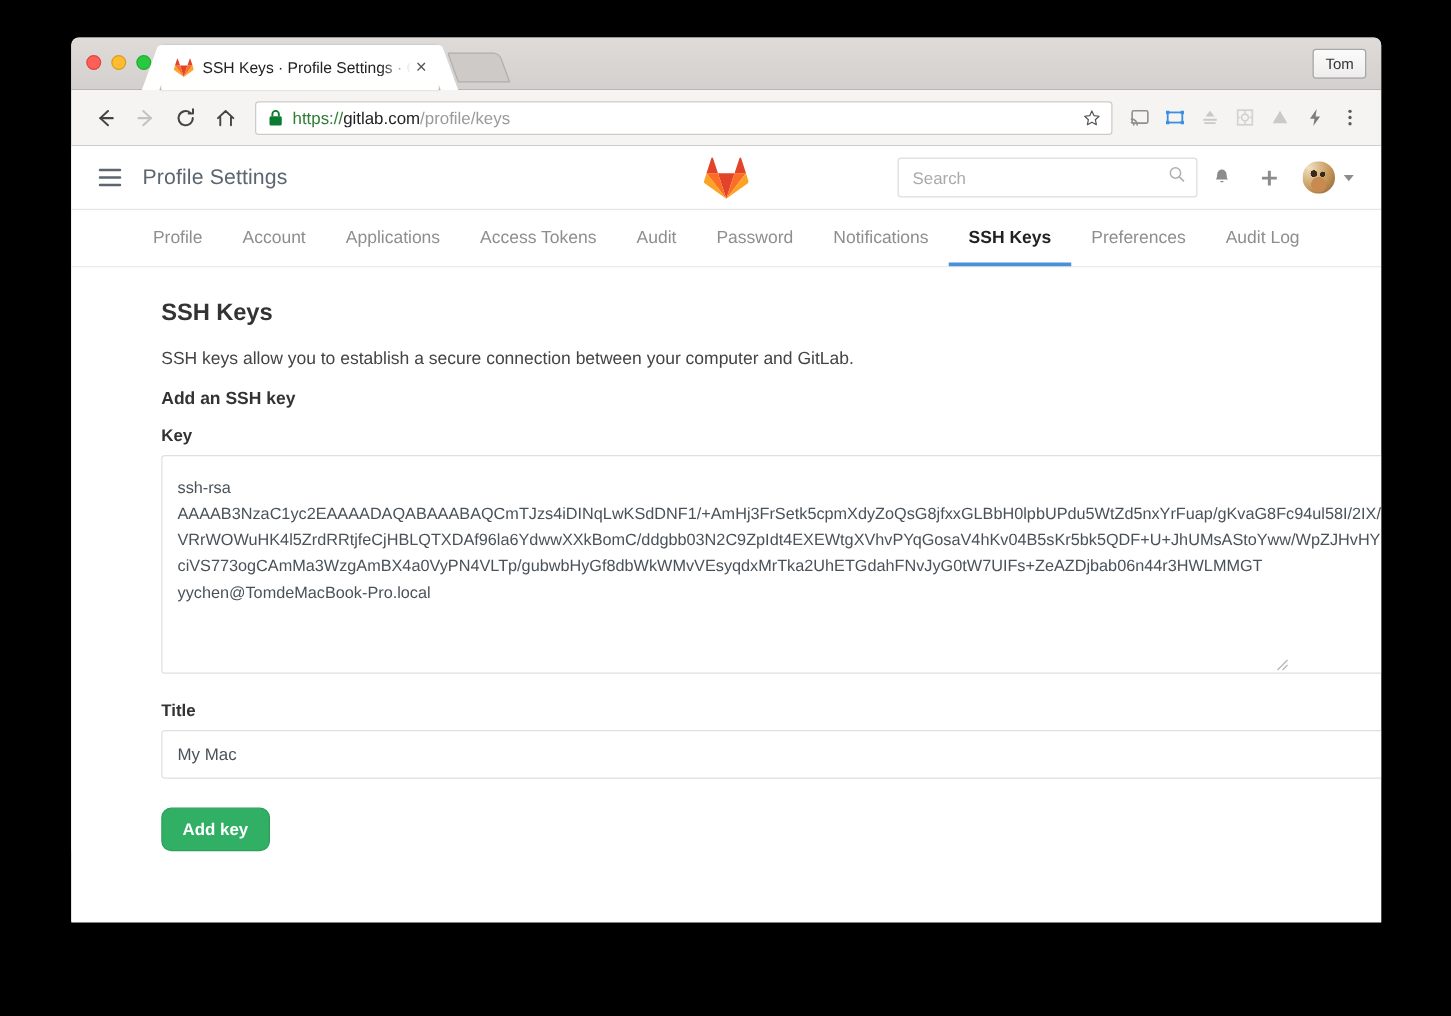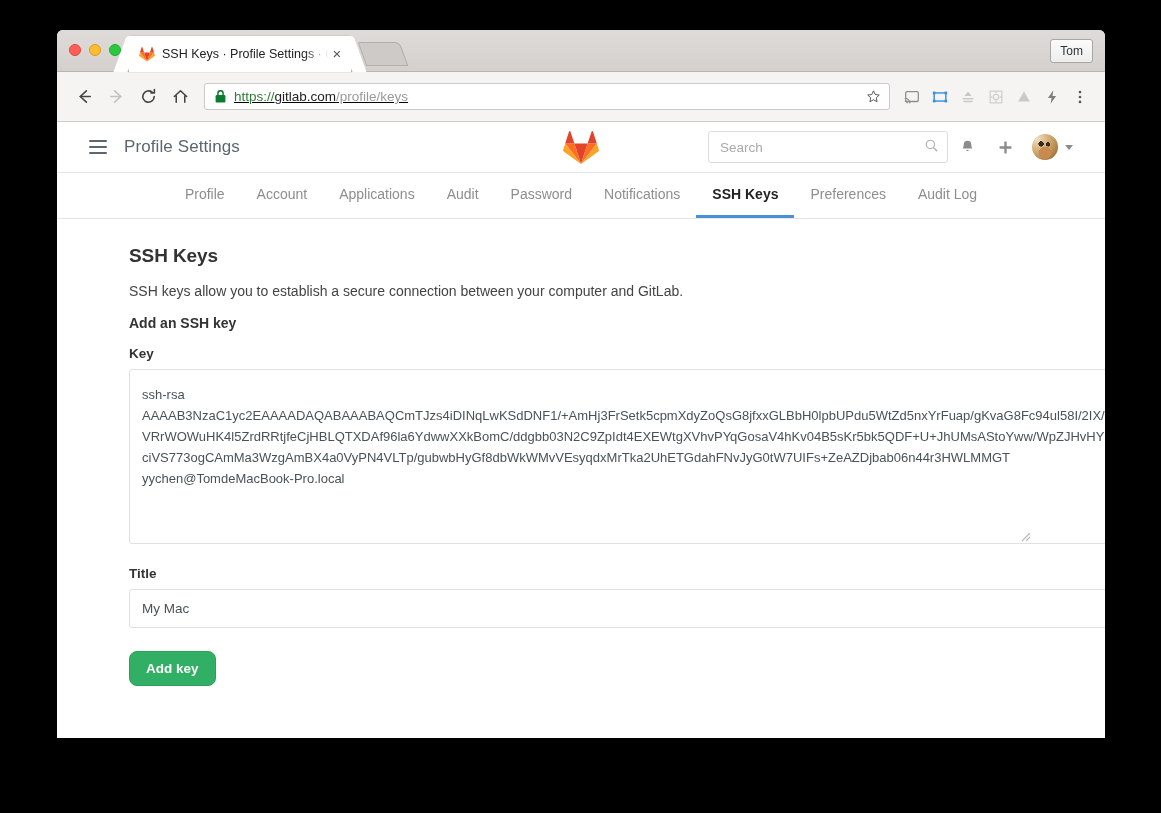--- a/index.html
+++ b/index.html
@@ -85,27 +85,26 @@
     border-radius: 3px;
     background: linear-gradient(#fbfbfb, #ededed);
     font-size: 12px; color: #333;
     display: flex; align-items: center; justify-content: center;
     padding: 0 9px;
     cursor: pointer;
   }
 
   
   .toolbar {
-    height: 50px;
+    height: 45px;
     background: #f5f4f3;
     border-bottom: 1px solid #cfcdcb;
     display: flex; align-items: center;
     padding: 0 12px;
     gap: 2px;
-    text-decoration: underline;
   }
   .nav-btn {
     width: 30px; height: 30px;
     display: flex; align-items: center; justify-content: center;
     cursor: pointer; border-radius: 2px;
     color: #5a5a5a;
   }
   .nav-btn.disabled { color: #bdbdbd; }
 
   .omnibox {
@@ -137,21 +136,21 @@
 
   
   .page { height: 620px; background: #fff; overflow: hidden; position: relative; }
 
   .gl-navbar {
     height: 51px;
     background: #fff;
     border-bottom: 1px solid #e5e5e5;
     display: flex; align-items: center;
     position: relative;
-    padding: 0 32px;
+    padding: 0 22px;
   }
   .hamburger { width: 18px; margin-left: 0px; cursor: pointer; }
   .hamburger span { display: block; height: 2px; background: #5c6670; margin: 4px 0; border-radius: 1px; }
   .nav-title {
     font-size: 17px; color: #5c6670;
     margin-left: 17px;
     letter-spacing: 0.1px;
   }
   .gl-logo {
     position: absolute;
@@ -469,20 +468,21 @@
         </div>
         <div class="avatar"></div>
         <div class="caret-down"></div>
       </div>
     </div>
 
     <div class="subnav">
       <div class="subnav-item">Profile</div>
       <div class="subnav-item">Account</div>
       <div class="subnav-item">Applications</div>
+      <div class="subnav-item">Access Tokens</div>
       <div class="subnav-item">Audit</div>
       <div class="subnav-item">Password</div>
       <div class="subnav-item">Notifications</div>
       <div class="subnav-item active">SSH Keys</div>
       <div class="subnav-item">Preferences</div>
       <div class="subnav-item">Audit Log</div>
     </div>
 
     <div class="main">
       <h1 class="page-title">SSH Keys</h1>

